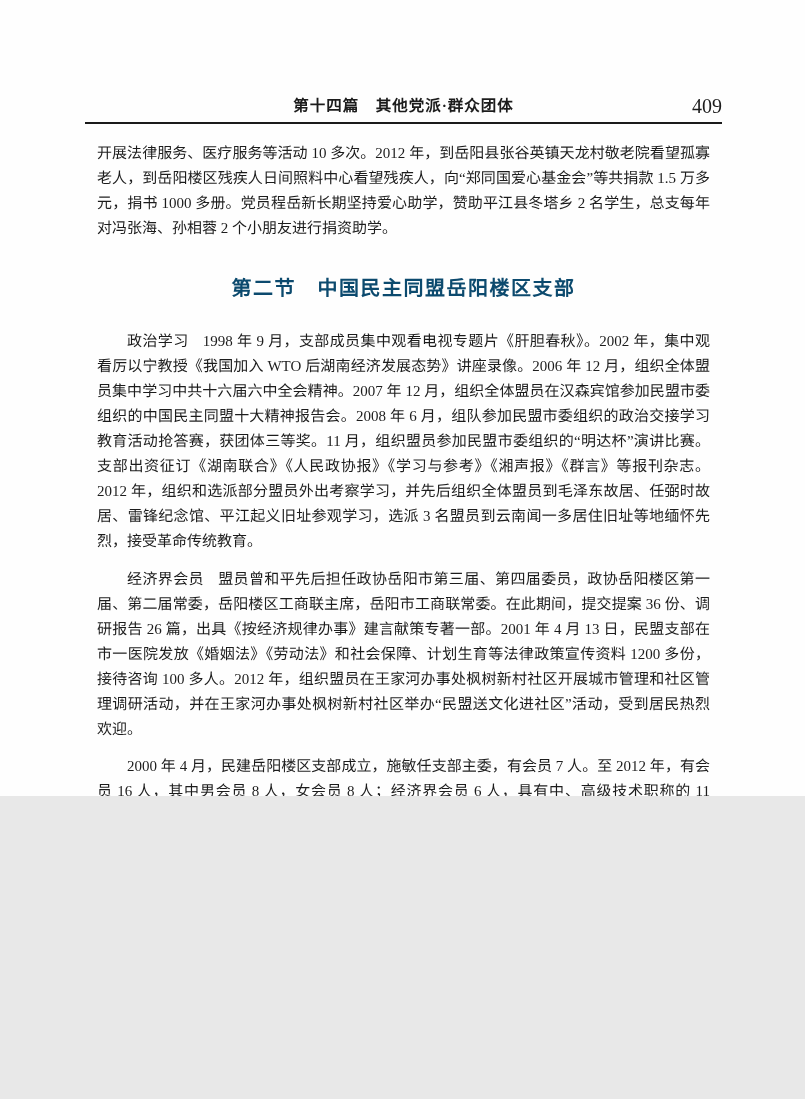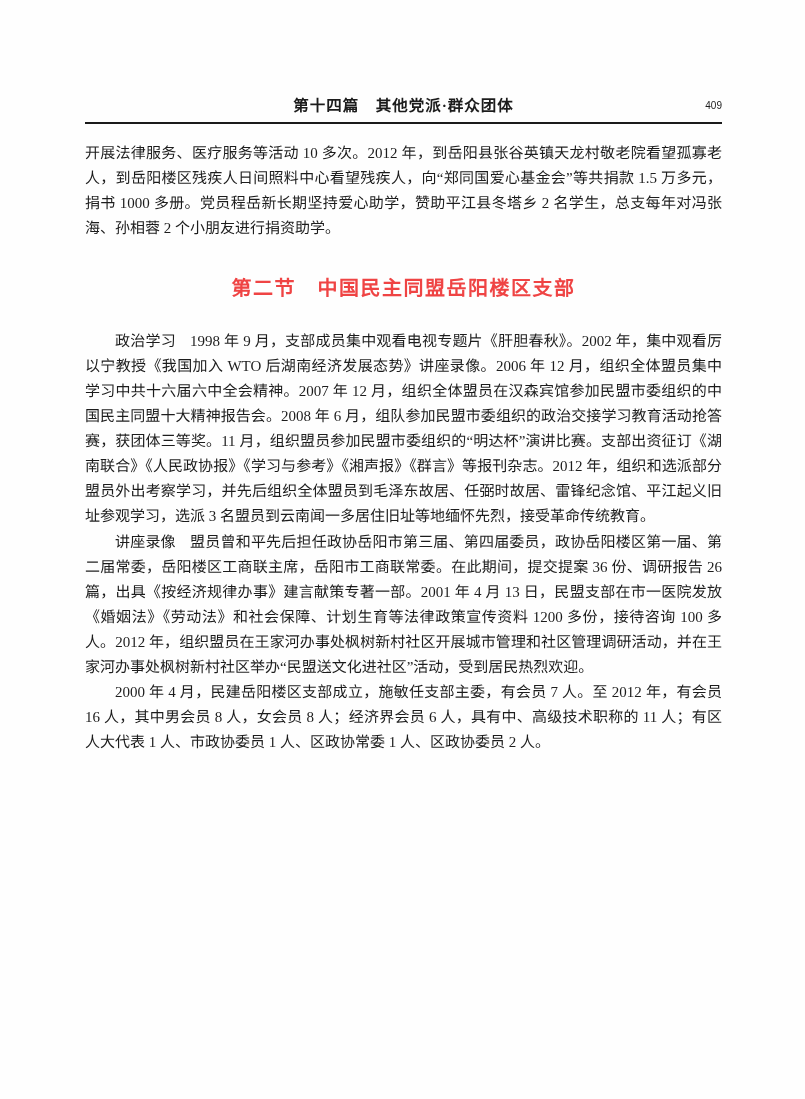--- a/index.html
+++ b/index.html
@@ -3,21 +3,21 @@
 <meta charset="utf-8">
 <style>
   html, body {
     margin: 0;
     padding: 0;
     background: #e8e8e8;
   }
   .page {
     position: relative;
     width: 805px;
-    height: 1099px;
+    height: 796px;
     margin: 0 auto;
     background: #fefefe;
     box-sizing: border-box;
     padding: 96px 83px 0 85px;
     overflow: hidden;
     color: #1c1c1c;
   }
   
   .running-head {
     position: relative;
@@ -28,33 +28,33 @@
     font-family: "Liberation Serif", "DejaVu Serif", serif;
     font-weight: bold;
     font-size: 15.5px;
     line-height: 20px;
     letter-spacing: 1px;
   }
   .page-number {
     position: absolute;
     right: 0;
     top: 0;
-    font-family: Liberation Sans, sans-serif;
+    font-family: Liberation Serif, serif;
     font-weight: normal;
-    font-size: 10px;
+    font-size: 20px;
     line-height: 20px;
   }
   .header-rule {
     border: 0;
     border-top: 2px solid #1a1a1a;
     margin: 6px 0 0 0;
   }
   
   .body-para {
-    margin: 0;
+    margin: 12px;
     font-family: "Liberation Serif", "DejaVu Serif", serif;
     font-size: 15px;
     line-height: 25px;
     text-align: justify;
     text-indent: 2em;
     color: #1c1c1c;
   }
   .continuation {
     text-indent: 0;
     margin-top: 17px;
@@ -66,40 +66,40 @@
   }
   
   .section-heading {
     font-family: "Liberation Sans", "DejaVu Sans", sans-serif;
     font-weight: bold;
     font-size: 20px;
     line-height: 28px;
     text-align: center;
     letter-spacing: 1.5px;
     margin: 33px 0 26px 0;
-    color: #ef4444;
+    color: #0c4a6e;
   }
 </style>
 </head>
 <body>
 
 <div class="page">
 
   <div class="running-head">
     <div class="chapter-title">第十四篇　其他党派·群众团体</div>
     <div class="page-number">409</div>
   </div>
   <hr class="header-rule">
 
   <p class="body-para continuation">开展法律服务、医疗服务等活动 10 多次。2012 年，到岳阳县张谷英镇天龙村敬老院看望孤寡老人，到岳阳楼区残疾人日间照料中心看望残疾人，向“郑同国爱心基金会”等共捐款 1.5 万多元，捐书 1000 多册。党员程岳新长期坚持爱心助学，赞助平江县冬塔乡 2 名学生，总支每年对冯张海、孙相蓉 2 个小朋友进行捐资助学。</p>
 
   <h2 class="section-heading">第二节　中国民主同盟岳阳楼区支部</h2>
 
 
   <p class="body-para"><span class="run-label">政治学习</span><span>1998 年 9 月，支部成员集中观看电视专题片《肝胆春秋》。2002 年，集中观看厉以宁教授《我国加入 WTO 后湖南经济发展态势》讲座录像。2006 年 12 月，组织全体盟员集中学习中共十六届六中全会精神。2007 年 12 月，组织全体盟员在汉森宾馆参加民盟市委组织的中国民主同盟十大精神报告会。2008 年 6 月，组队参加民盟市委组织的政治交接学习教育活动抢答赛，获团体三等奖。11 月，组织盟员参加民盟市委组织的“明达杯”演讲比赛。支部出资征订《湖南联合》《人民政协报》《学习与参考》《湘声报》《群言》等报刊杂志。2012 年，组织和选派部分盟员外出考察学习，并先后组织全体盟员到毛泽东故居、任弼时故居、雷锋纪念馆、平江起义旧址参观学习，选派 3 名盟员到云南闻一多居住旧址等地缅怀先烈，接受革命传统教育。</span></p>
 
-  <p class="body-para"><span class="run-label">讲座录像</span><span>盟员曾和平先后担任政协岳阳市第三届、第四届委员，政协岳阳楼区第一届、第二届常委，岳阳楼区工商联主席，岳阳市工商联常委。在此期间，提交提案 36 份、调研报告 26 篇，出具《按经济规律办事》建言献策专著一部。2001 年 4 月 13 日，民盟支部在市一医院发放《婚姻法》《劳动法》和社会保障、计划生育等法律政策宣传资料 1200 多份，接待咨询 100 多人。2012 年，组织盟员在王家河办事处枫树新村社区开展城市管理和社区管理调研活动，并在王家河办事处枫树新村社区举办“民盟送文化进社区”活动，受到居民热烈欢迎。</span></p>
+  <p class="body-para"><span class="run-label">经济界会员</span><span>盟员曾和平先后担任政协岳阳市第三届、第四届委员，政协岳阳楼区第一届、第二届常委，岳阳楼区工商联主席，岳阳市工商联常委。在此期间，提交提案 36 份、调研报告 26 篇，出具《按经济规律办事》建言献策专著一部。2001 年 4 月 13 日，民盟支部在市一医院发放《婚姻法》《劳动法》和社会保障、计划生育等法律政策宣传资料 1200 多份，接待咨询 100 多人。2012 年，组织盟员在王家河办事处枫树新村社区开展城市管理和社区管理调研活动，并在王家河办事处枫树新村社区举办“民盟送文化进社区”活动，受到居民热烈欢迎。</span></p>
 
 
 
   <p class="body-para">2000 年 4 月，民建岳阳楼区支部成立，施敏任支部主委，有会员 7 人。至 2012 年，有会员 16 人，其中男会员 8 人，女会员 8 人；经济界会员 6 人，具有中、高级技术职称的 11 人；有区人大代表 1 人、市政协委员 1 人、区政协常委 1 人、区政协委员 2 人。</p>
 
 </div>
 
 </body></html>

